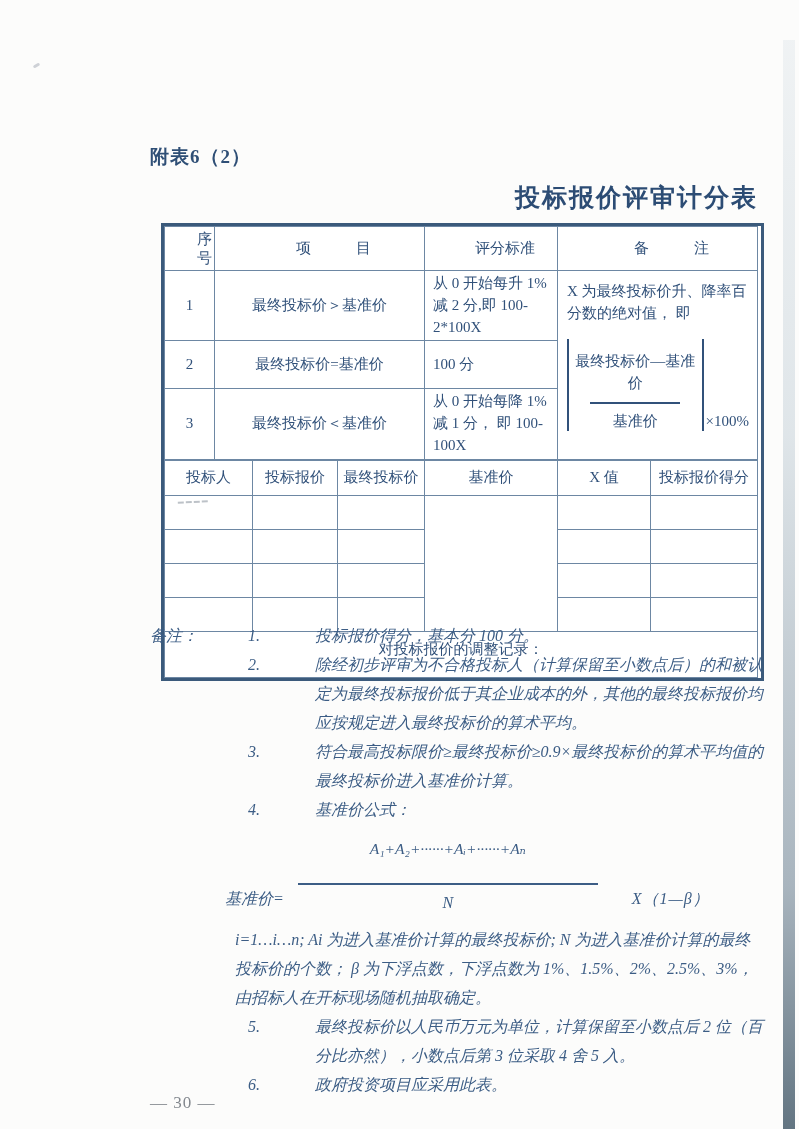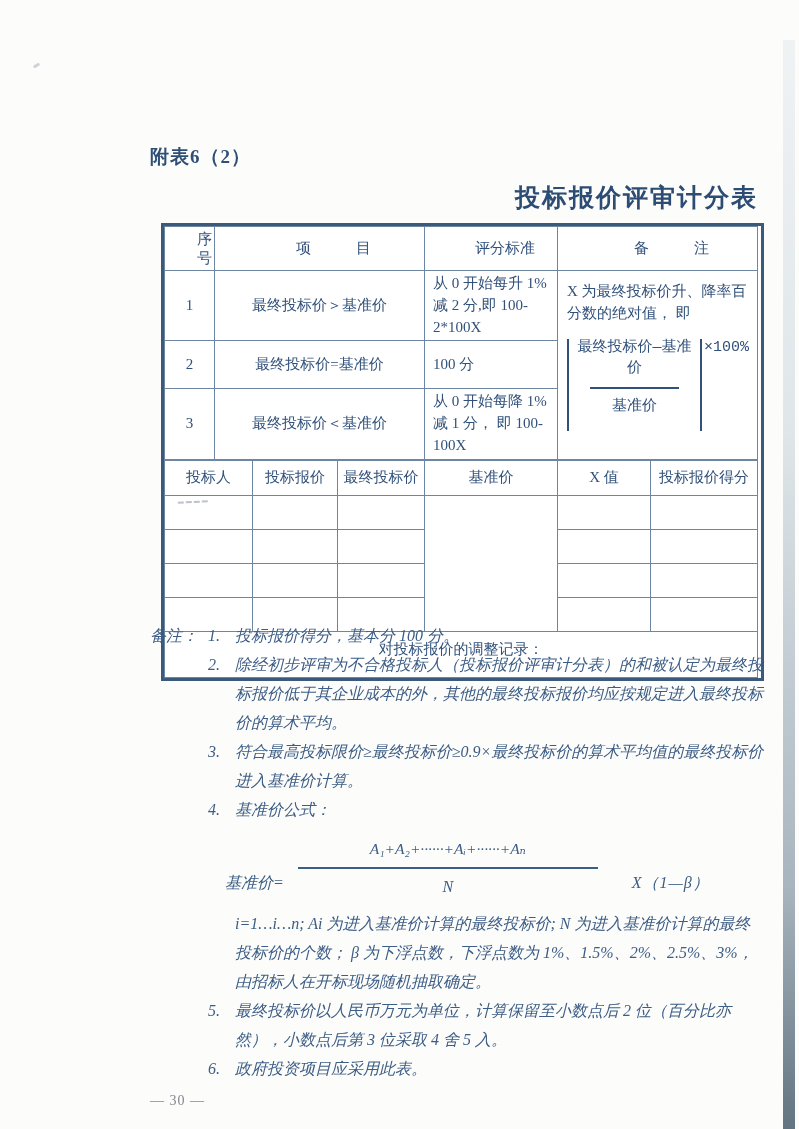--- a/index.html
+++ b/index.html
@@ -50,54 +50,54 @@
     position:absolute;left:161px;top:183px;width:597px;
     border:3px solid var(--border);
     background:#fff;
   }
   table{border-collapse:collapse;table-layout:fixed;width:593px;}
   td{border:1px solid var(--line);font-size:15px;color:var(--ink);
      text-align:center;vertical-align:middle;padding:2px 4px;overflow:hidden;}
   .tblA .crit{text-align:left;padding-left:8px;line-height:1.45;}
   .tblA .hdr{font-size:15px;padding-left:32px;}
   .remark-cell{vertical-align:top;text-align:left;padding:10px 8px 4px 9px;line-height:1.45;}
-  .remark-frac{display:flex;align-items:flex-start;margin-top:12px;margin-left:0px;height:96px;font-family:Liberation Mono, monospace;}
+  .remark-frac{display:flex;align-items:flex-end;margin-top:12px;margin-left:0px;height:96px;}
   .abar{width:2px;background:var(--ink);align-self:stretch;margin-top:2px;margin-bottom:2px;}
   .frac{display:flex;flex-direction:column;padding:0 4px;text-align:center;}
   .fline{display:block;height:2px;background:var(--ink);width:72%;margin:7px auto;}
   .x100{margin-left:2px;}
 
   .tblB td{height:29px;}
   .tblB .hd{height:30px;}
   .base-merged{background:#fff;}
   .record-cell{text-align:center;vertical-align:top;padding:8px 10px;height:36px;font-size:15px;}
 
   .notes{
     position:absolute;left:150px;top:581px;width:614px;
     font-size:16px;line-height:29px;color:var(--ink-soft);
     font-style:italic;
   }
-  .note-row{display:flex;align-items:flex-start;}
+  .note-row{display:flex;align-items:flex-start;gap:40px;}
   .note-label{width:58px;flex:0 0 58px;}
   .note-num{width:27px;flex:0 0 27px;}
   .note-text{flex:1;}
   .note-formula{
     display:flex;align-items:flex-end;
     margin:10px 0 8px 75px;font-style:italic;
   }
   .nf-lhs{padding-bottom:4px;}
   .nf-frac{display:flex;flex-direction:column;width:300px;text-align:center;margin-left:14px;}
-  .nf-num{border-bottom:2px solid var(--ink-soft);padding-bottom:4px;font-size:15.5px;}
+  .nf-num{border-bottom:2px solid var(--ink-soft);padding-bottom:20px;font-size:15.5px;}
   .nf-den{padding-top:3px;}
   .nf-rhs{margin-left:34px;padding-bottom:4px;letter-spacing:1px;}
   .nf-explain{margin-left:85px;}
 
   .page-footer{
     position:absolute;left:150px;top:1053px;
-    color:var(--footer);font-size:14px;letter-spacing:1px;
+    color:var(--footer);font-size:17px;letter-spacing:1px;
   }
 </style>
 </head>
 <body>
 
 <div id="page">
 
   <div class="annex">附表6（2）</div>
   <div class="doc-title">投标报价评审计分表</div>
 
@@ -204,21 +204,21 @@
 
   <div class="notes">
     <div class="note-row">
       <span class="note-label">备注：</span>
       <span class="note-num">1.</span>
       <span class="note-text">投标报价得分，基本分 100 分。</span>
     </div>
     <div class="note-row">
       <span class="note-label"></span>
       <span class="note-num">2.</span>
-      <span class="note-text">除经初步评审为不合格投标人（投标报价评审计分表）的和被认定为最终投标报价低于其企业成本的外，其他的最终投标报价均应按规定进入最终投标价的算术平均。</span>
+      <span class="note-text">除经初步评审为不合格投标人（计算保留至小数点后）的和被认定为最终投标报价低于其企业成本的外，其他的最终投标报价均应按规定进入最终投标价的算术平均。</span>
     </div>
     <div class="note-row">
       <span class="note-label"></span>
       <span class="note-num">3.</span>
       <span class="note-text">符合最高投标限价≥最终投标价≥0.9×最终投标价的算术平均值的最终投标价进入基准价计算。</span>
     </div>
     <div class="note-row">
       <span class="note-label"></span>
       <span class="note-num">4.</span>
       <span class="note-text">基准价公式：</span>

